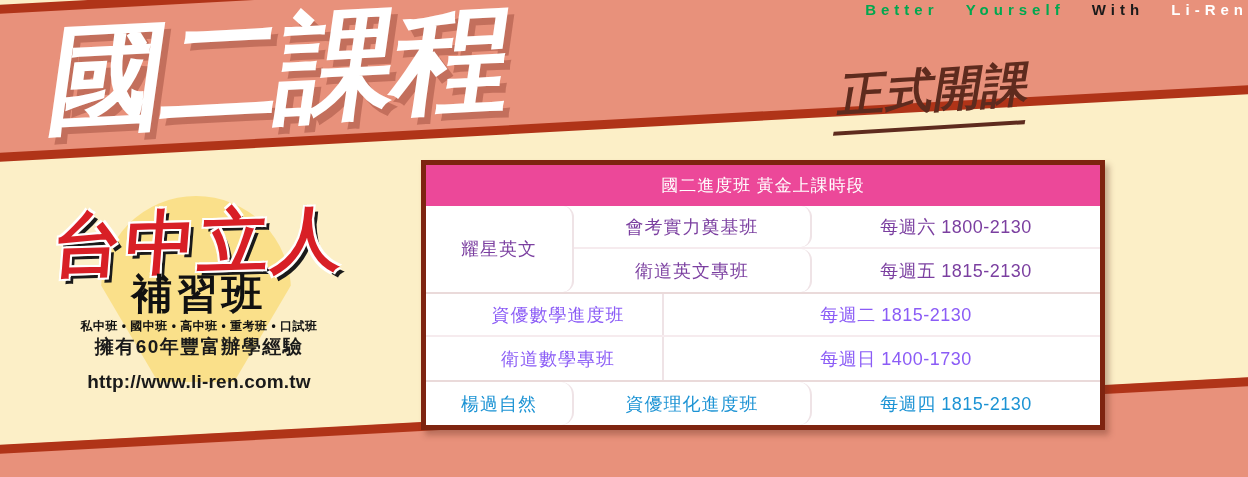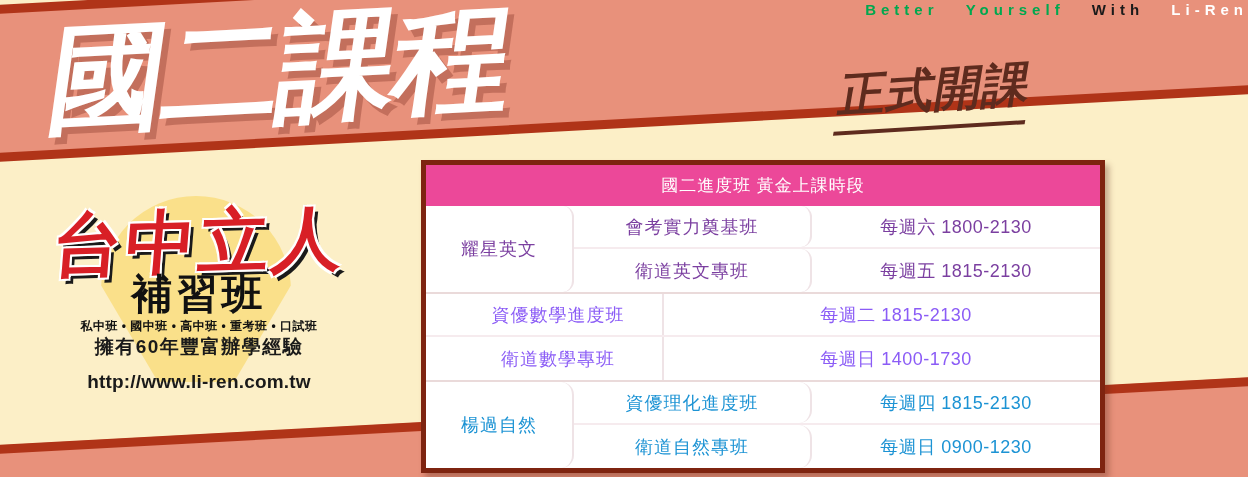--- a/index.html
+++ b/index.html
@@ -317,22 +317,18 @@
             </div>
           </div>
         </div>
         <div class="grp">
           <div class="grp-name c-blue">楊過自然</div>
           <div class="grp-rows">
             <div class="row">
               <div class="cell-course c-blue">資優理化進度班</div>
               <div class="cell-time c-blue">每週四 1815-2130</div>
             </div>
-            <div class="row">
-              <div class="cell-course c-blue">衛道自然專班</div>
-              <div class="cell-time c-blue">每週日 0900-1230</div>
-            </div>
           </div>
         </div>
       </div>
   </div>
 
 </div>
 
 </body></html>

